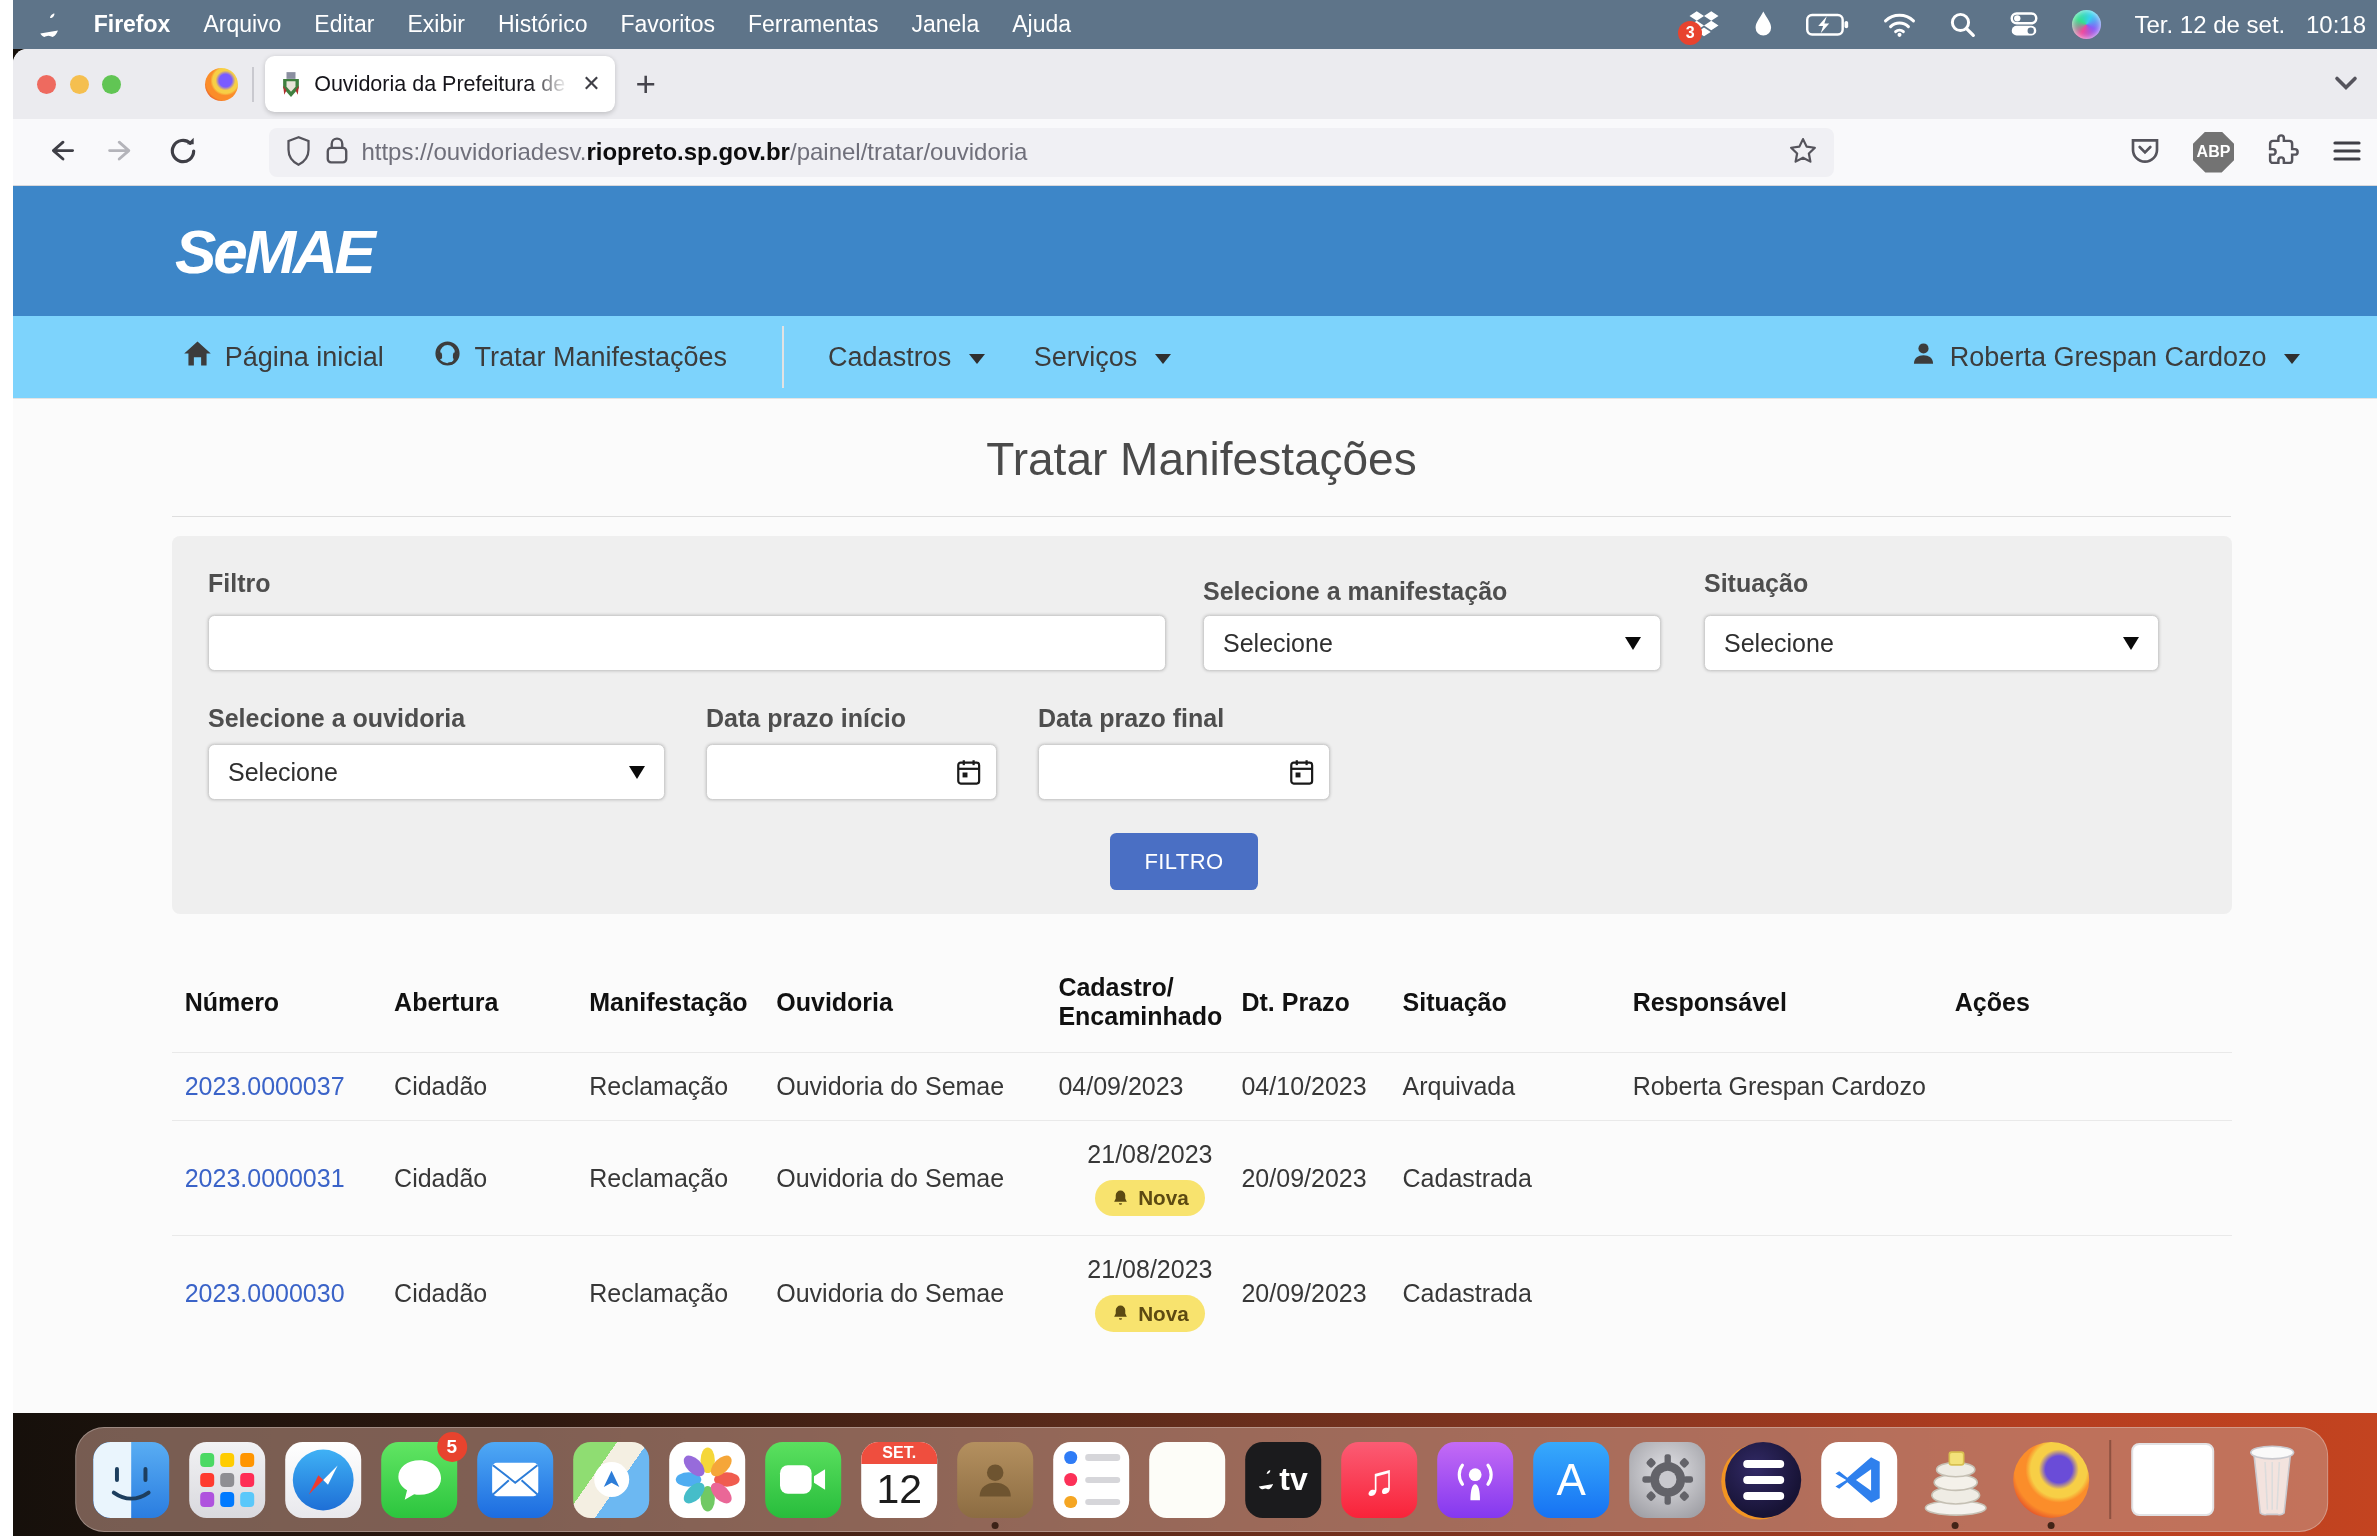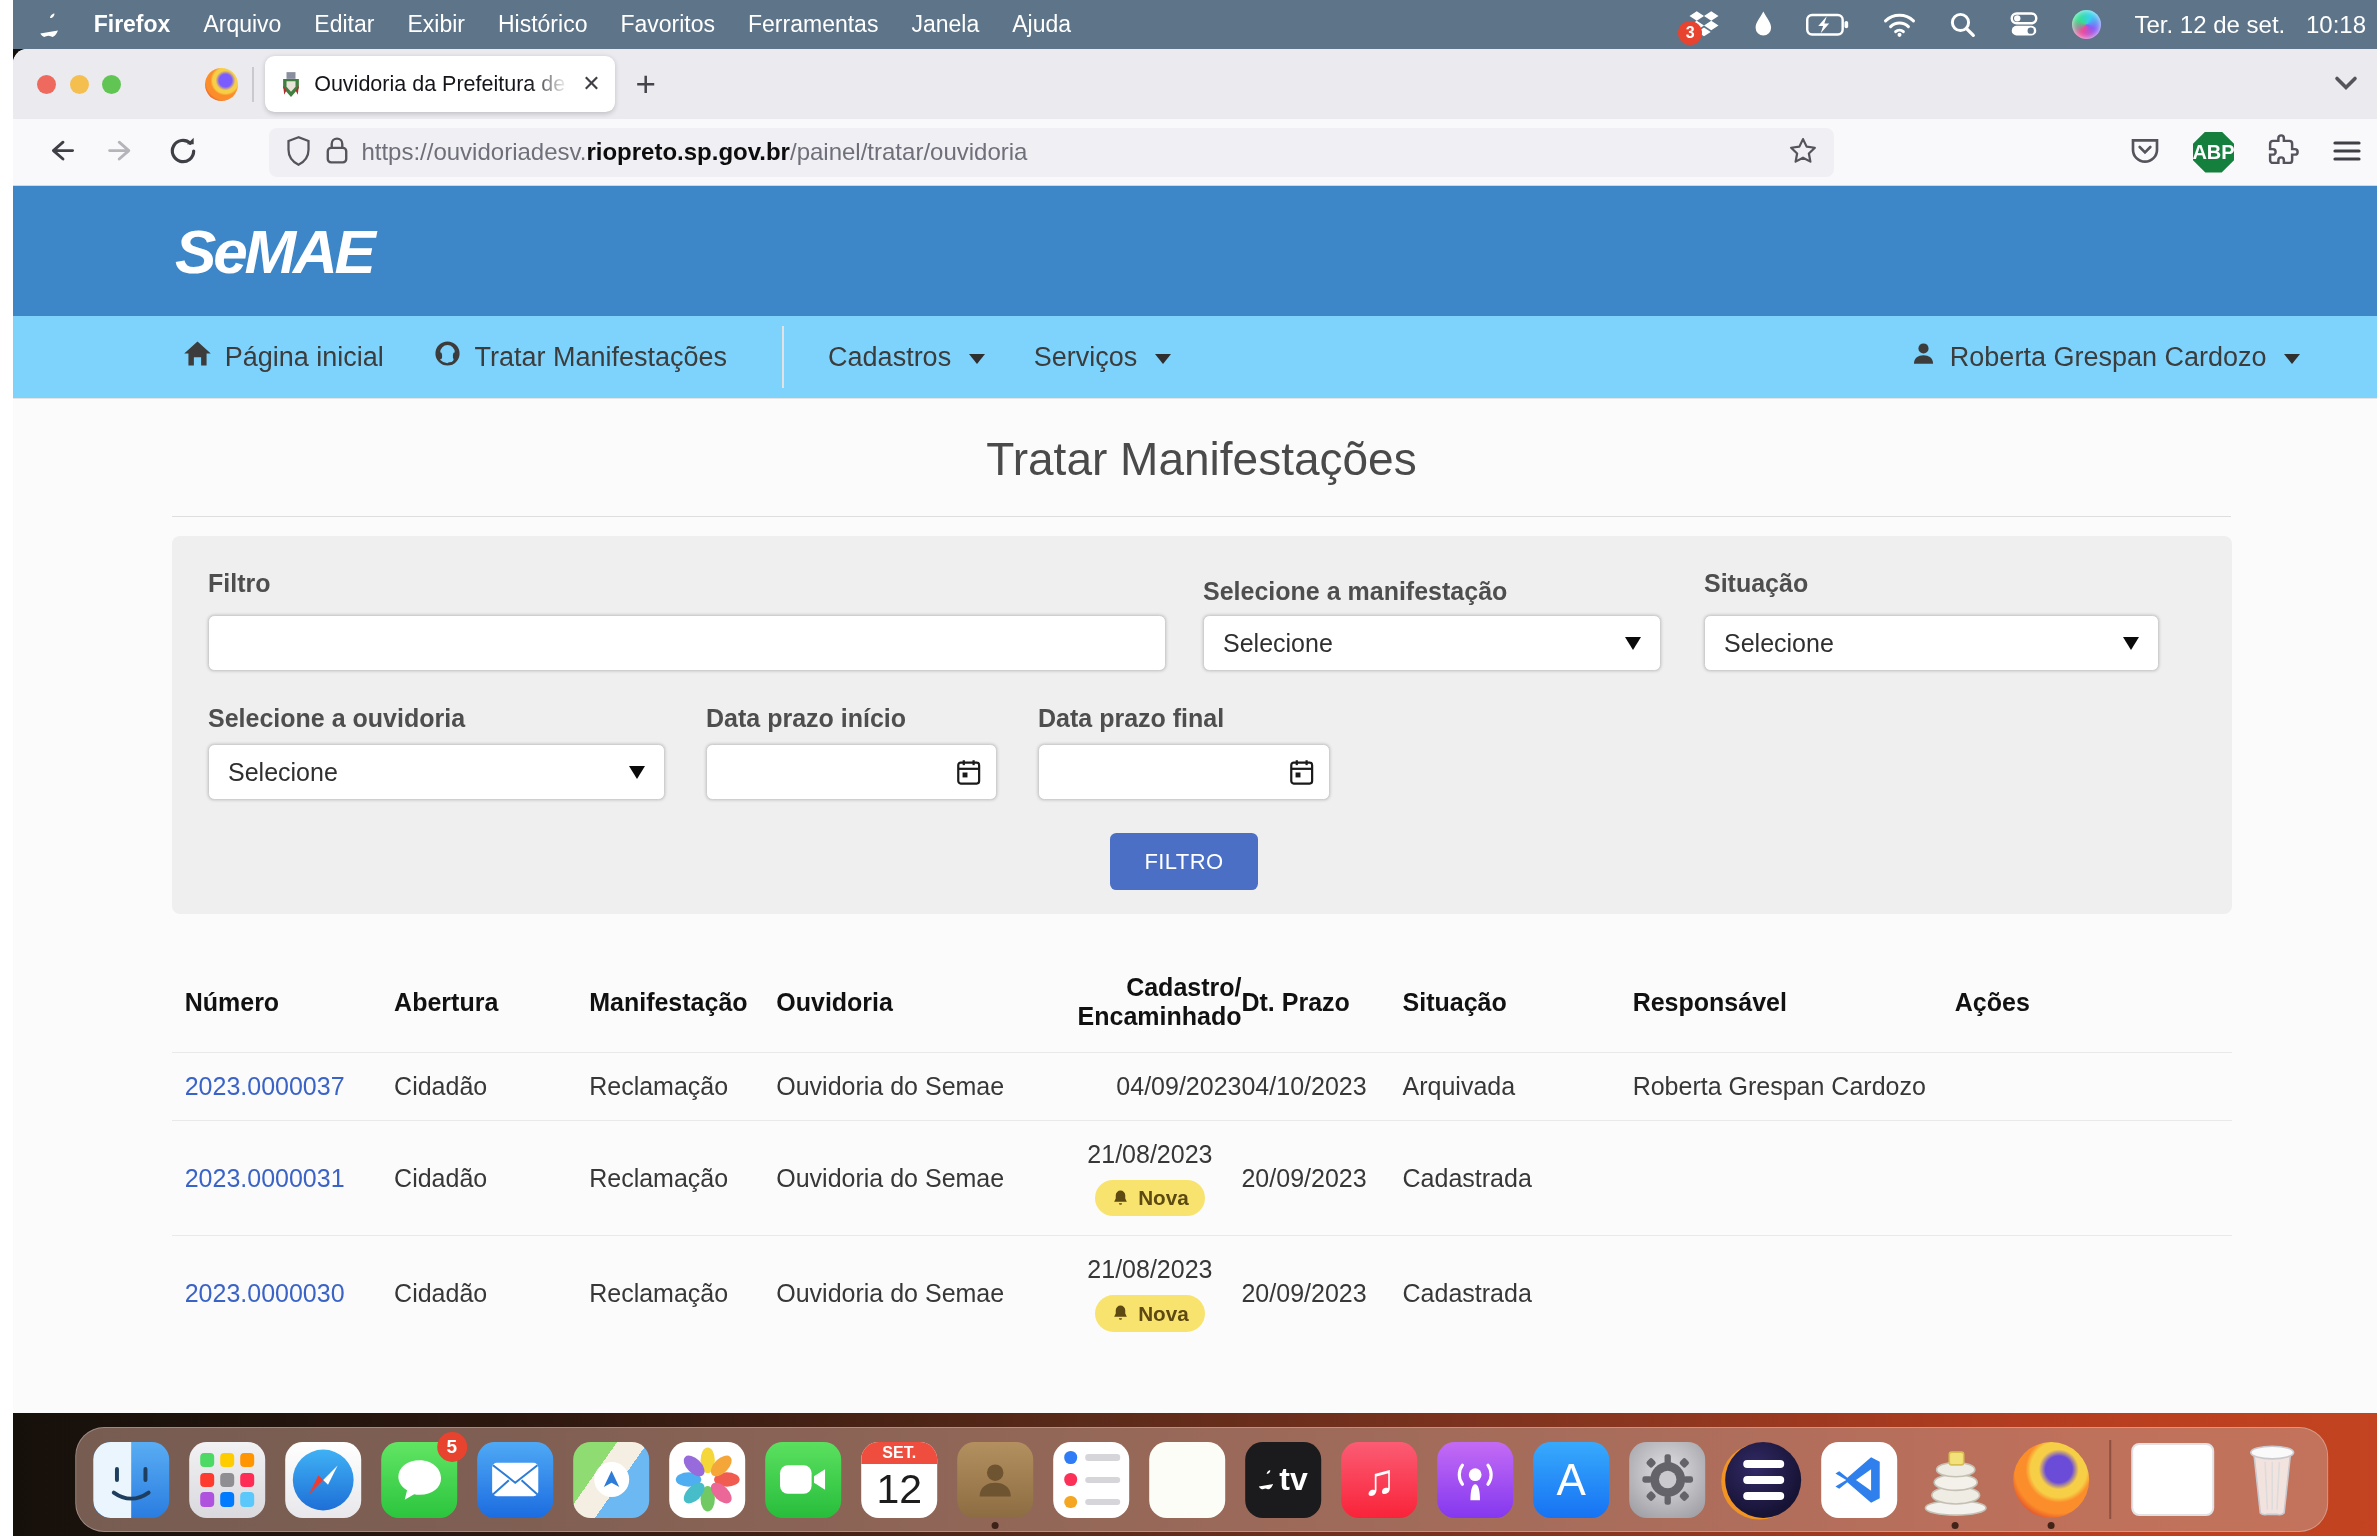--- a/index.html
+++ b/index.html
@@ -43,23 +43,23 @@
 
   .toolbar { height: 67px; background: #f9f9fb; border-bottom: 1.6px solid #d8d8dc;
     display: flex; align-items: center; }
   .navbtns { display: flex; align-items: center; gap: 29px; padding-left: 32px; }
   .urlbar { margin-left: 70px; width: 1565px; height: 49px; background: #f0f0f4; border-radius: 8px;
     display: flex; align-items: center; padding: 0 16px; gap: 12.7px; }
   .url-text { font-size: 24px; color: #6f6f7a; white-space: nowrap; }
   .url-text b { color: #0c0c0d; font-weight: 700; }
   .url-star { margin-left: auto; }
   .toolbar .right-icons { margin-left: auto; display: flex; align-items: center; gap: 32px; padding-right: 27px; }
-  .abp { width: 41px; height: 41px; background: #15803d;
+  .abp { width: 41px; height: 41px; background: #737373;
     clip-path: polygon(30% 0,70% 0,100% 30%,100% 70%,70% 100%,30% 100%,0 70%,0 30%);
-    color:#fff; font-size: 20px; font-weight: 700; display:flex; align-items:center; justify-content:center; }
+    color:#fff; font-size: 16px; font-weight: 700; display:flex; align-items:center; justify-content:center; }
 
   
   .site-header { height: 130px; background: #3d86c8; display: flex; align-items: center; padding-left: 162px; }
   .logo { color: #fff; font-size: 62px; font-weight: 800; font-style: italic; letter-spacing: -3.2px; margin-right: 22px; }
   .site-title { color: #fff; font-size: 44px; font-weight: 400; letter-spacing: 0.4px; }
 
   .site-nav { height: 83px; background: #7dd3fc; border-bottom: 0.8px solid #e4e4e4;
     display: flex; align-items: center; padding: 0 90px 0 170px; }
   .nav-item { display: flex; align-items: center; gap: 12.7px; font-size: 27px; color: #3c3c3c; margin-right: 49px; }
   .nav-sep { width: 1.6px; height: 62px; background: #e2e2e2; margin: 0 44px 0 6.4px; }
@@ -88,21 +88,21 @@
   .filter-btn { position: absolute; left: 938px; top: 297px; width: 148px; height: 57px;
     background: #4a6fc4; border: none; border-radius: 6.4px; color: #fff; font-size: 22px;
     font-weight: 500; letter-spacing: 0.4px; font-family: "Liberation Sans", sans-serif; }
 
   
   .results { position: absolute; left: 159px; top: 547px; width: 2060px; }
   table { border-collapse: collapse; width: 2060px; table-layout: fixed; }
   th { font-size: 25px; font-weight: 700; color: #111; text-align: left; padding: 27px 0 20.7px 0; vertical-align: middle; }
   td { font-size: 25px; color: #373737; padding: 19px 0; vertical-align: middle; }
   tbody tr { border-top: 1.6px solid #e9e9e9; }
-  .col-center { text-align: right; }
+  .col-center { text-align: left; }
   td.first, th.first { padding-left: 12.7px; }
   a.case-link { color: #3a63c8; text-decoration: none; }
   .cad-cell { display: flex; flex-direction: column; align-items: center; gap: 11px; }
   .badge-nova { display: inline-flex; align-items: center; gap: 8px; background: #f8e36e;
     color: #5c4a12; font-size: 20.7px; font-weight: 700; padding: 6.4px 16px; border-radius: 794px; }
 
   
   .dock { position: absolute; bottom: 4.8px; left: 50%; transform: translateX(-50%);
     display: flex; align-items: center; gap: 20px; padding: 12px 17.5px;
     background: rgba(196,154,140,.55); border: 0.8px solid rgba(255,255,255,.28); border-radius: 29px; }

